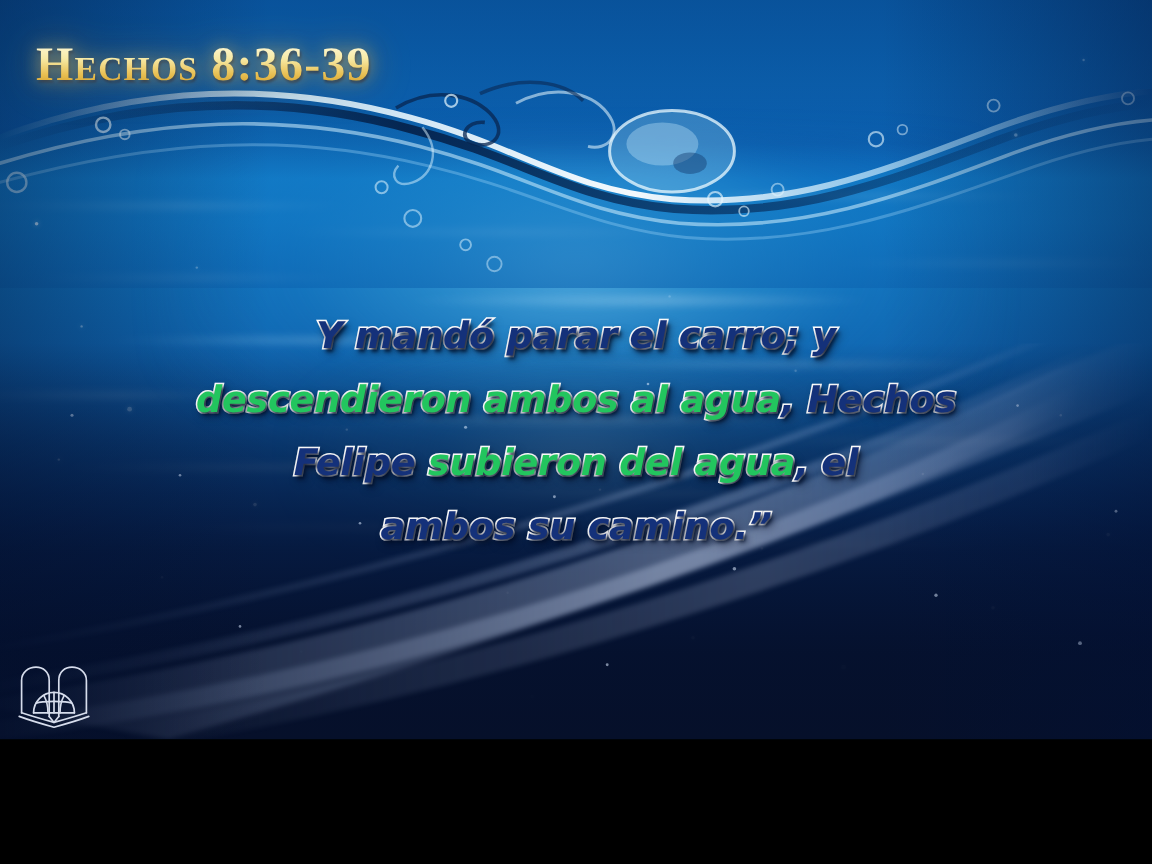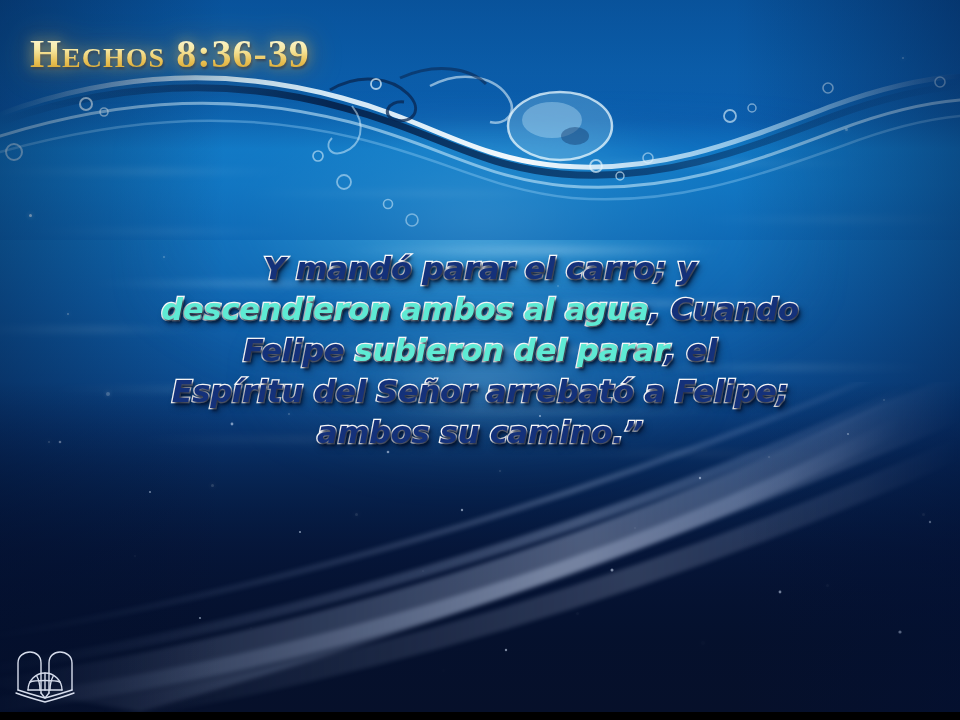--- a/index.html
+++ b/index.html
@@ -4,21 +4,21 @@
 <title>Hechos 8:36-39</title>
 <style>
   html, body {
     margin: 0;
     padding: 0;
     background: #000;
   }
   #slide {
     position: relative;
     width: 960px;
-    height: 712px;
+    height: 616px;
     overflow: hidden;
     font-family: "Liberation Sans", sans-serif;
     background: #0a4e96;
     user-select: none;
   }
 
   
 
   
   .bg-base {
@@ -170,33 +170,33 @@
     width: 960px;
     text-align: center;
     font-family: "DejaVu Sans", "Liberation Sans", sans-serif;
     font-style: italic;
     font-weight: 700;
     font-size: 30.5px;
     line-height: 41px;
     letter-spacing: -0.2px;
     white-space: nowrap;
   }
-  .vline { display:block; }
+  .vline { display:block;margin-top:12px; }
 
   
   .tx {
     color: #14317a;
     -webkit-text-stroke: 2.6px #ffffff;
     paint-order: stroke fill;
     text-shadow:
        2px 3px 3px rgba(2,12,36,0.75),
        3px 4px 7px rgba(2,10,30,0.55);
   }
   .tx.red {
-    color: #5eead4;
+    color: #22c55e;
     -webkit-text-stroke: 2.6px #ffffff;
   }
 
   
   .logo {
     position: absolute;
     left: 14px;
     bottom: 8px;
     width: 62px;
     height: 58px;
@@ -373,27 +373,24 @@
   <div class="corner-dark-l"></div>
   <div class="corner-dark-r"></div>
 
   <div class="title">Hechos 8:36-39</div>
 
   <div class="verse">
     <span class="vline">
       <span class="tx">Y mandó parar el carro; y</span>
     </span>
     <span class="vline">
-      <span class="tx red">descendieron ambos al agua</span><span class="tx">, Cuando</span>
+      <span class="tx red">descendieron ambos al agua</span><span class="tx">, Hechos</span>
     </span>
     <span class="vline">
-      <span class="tx">Felipe </span><span class="tx red">subieron del parar</span><span class="tx">, el</span>
-    </span>
-    <span class="vline">
-      <span class="tx">Espíritu del Señor arrebató a Felipe;</span>
+      <span class="tx">Felipe </span><span class="tx red">subieron del agua</span><span class="tx">, el</span>
     </span>
     <span class="vline">
       <span class="tx">ambos su camino.”</span>
     </span>
   </div>
 
   <div class="logo">
     <svg width="62" height="58" viewBox="0 0 62 58" fill="none" stroke="#e8eefc" stroke-width="1.4" stroke-linecap="round" stroke-linejoin="round">
 
       <path d="M4,44 L4,17 C4,10 10,6 16,6 C22,6 27,10 27,17 L27,47"></path>

